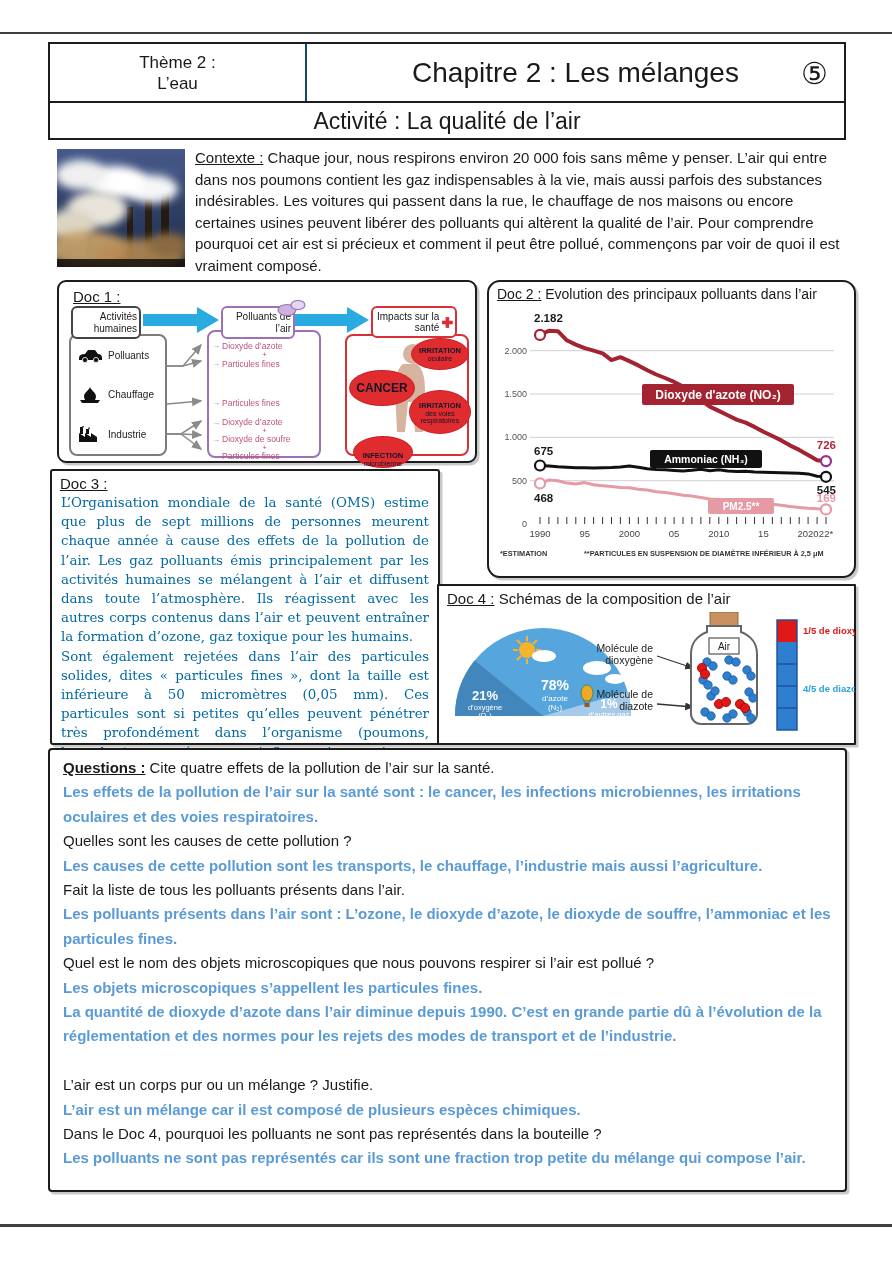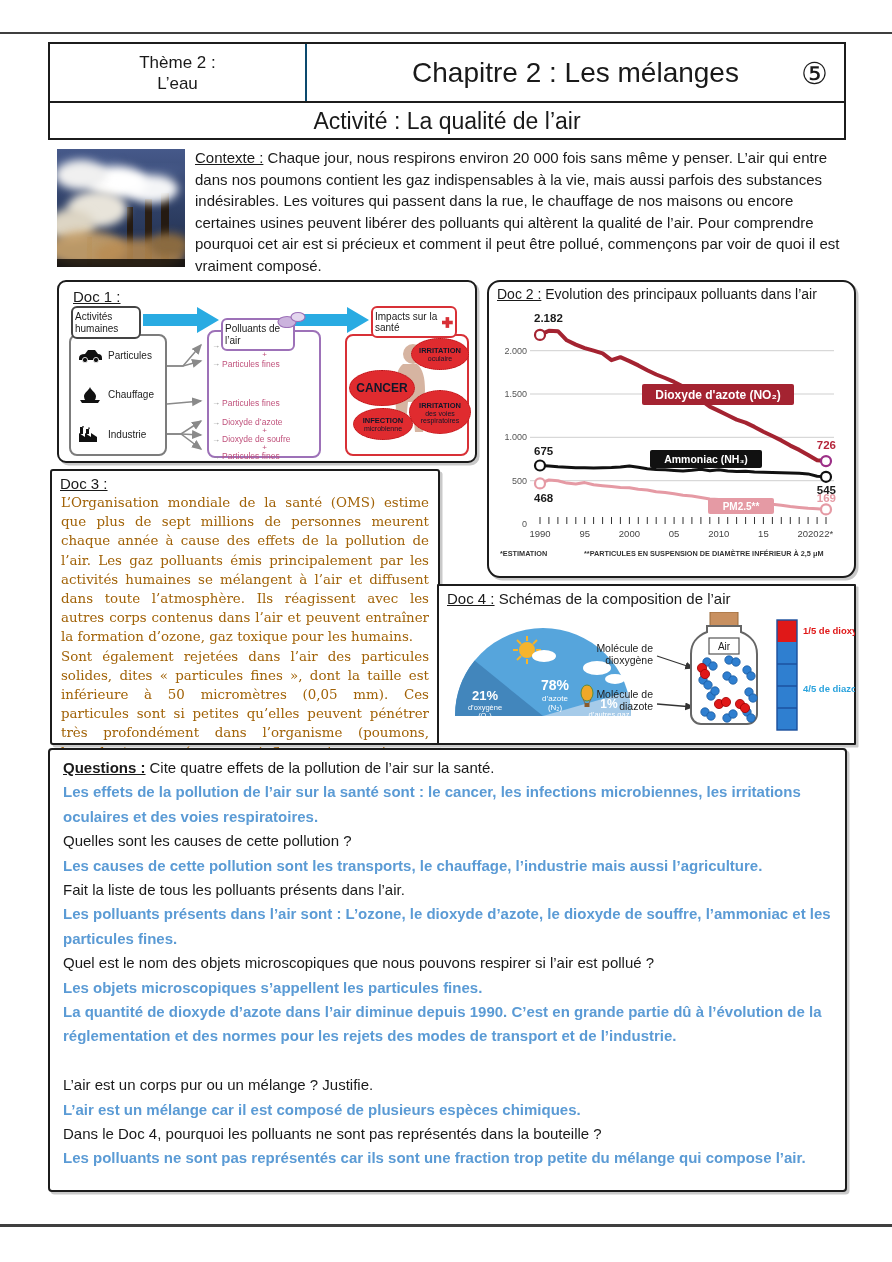--- a/index.html
+++ b/index.html
@@ -22,36 +22,36 @@
   .docbox{border:2px solid #1c1c1c;box-sizing:border-box;background:#fff;box-shadow:2.5px 2.5px 0 #c9c9c9;}
   .doc1{top:280px;left:57px;width:420px;height:183px;border-radius:9px;border-width:2.5px;}
   .doc2{top:280px;left:487px;width:369px;height:298px;border-radius:13px;}
   .doc3{top:469px;left:50px;width:390px;height:276px;border-radius:3px;}
   .doc4{top:584px;left:437px;width:419px;height:161px;border-radius:1px;}
   .qbox{top:748px;left:48px;width:799px;height:444px;border-radius:4px;padding:6px 13px;box-sizing:border-box;}
   .doc-title{font-size:15px;padding:4px 0 0 8px;}
   
   .d1wrap{position:absolute;inset:0;}
   .d1svg{position:absolute;left:0;top:0;}
-  .flowbox{position:absolute;border:2px solid #444;border-radius:6px;background:#fff;text-align:left;font-size:10px;line-height:11.5px;padding:3px 2px;box-sizing:border-box;z-index:2;}
-  .fb-poll{border-color:#9d71b8;margin-top:12px;}
+  .flowbox{position:absolute;border:2px solid #444;border-radius:6px;background:#fff;text-align:right;font-size:10px;line-height:11.5px;padding:3px 2px;box-sizing:border-box;z-index:2;}
+  .fb-poll{border-color:#9d71b8;}
   .fb-imp{border-color:#d83036;display:flex;align-items:center;justify-content:center;gap:3px;}
   .panel{position:absolute;border:2px solid #7c7c7c;border-radius:8px;background:#fff;box-sizing:border-box;}
   .panel.mid{border-color:#9d71b8;}
   .panel.imp{border-color:#d83036;border-width:2.5px;}
   .act-row{display:flex;align-items:center;gap:5px;padding-left:6px;height:33.3%;}
   .act-label{font-size:10px;color:#222;}
   .pgroup{position:absolute;left:3px;right:2px;}
   .prow{display:flex;align-items:center;height:9px;font-size:8.5px;color:#c0527c;white-space:nowrap;}
   .prow .arr{color:#8a8a8a;font-size:8px;margin-right:2px;}
   .pplus{height:9px;text-align:center;font-size:8px;color:#c0527c;line-height:9px;}
   .bubble{position:absolute;background:#e02b2f;border-radius:50%;color:#0f172a;display:flex;flex-direction:column;align-items:center;justify-content:center;text-align:center;z-index:3;border:1.5px dotted #b01418;}
   .bubble .b1{font-weight:bold;}
   
-  .doc3-body{font-family:"DejaVu Serif",serif;font-size:13.4px;line-height:19.2px;text-align:justify;padding:1px 9px 0 9px;color:#a16207;}
+  .doc3-body{font-family:"DejaVu Serif",serif;font-size:13.4px;line-height:19.2px;text-align:justify;padding:1px 9px 0 9px;color:#0369a1;}
   .doc3-body p{margin:0;}
   
   .qline{font-size:15px;line-height:24.4px;min-height:24.4px;}
   .qline.answer{color:#5b9bd5;font-weight:bold;}
   .qline.gap{height:24.4px;}
   .qlabel{font-weight:bold;text-decoration:underline;margin-right:4px;}
   svg text{font-family:"Liberation Sans",sans-serif;}
 </style>
 </head>
 <body>
@@ -143,21 +143,21 @@
       </svg>
     </div>
 
     <div class="panel" style="left:10px;top:52px;width:98px;height:122px;">
       <div class="act-row">
         <svg width="26" height="15" viewBox="0 0 26 15">
           <path d="M2 10 q0 -4 6 -4 l3 -4 h7 l3 4 q4 0 4 4 v2 h-23 z" fill="#111"></path>
           <circle cx="8" cy="12" r="2.6" fill="#111" stroke="#fff" stroke-width="0.8"></circle>
           <circle cx="19" cy="12" r="2.6" fill="#111" stroke="#fff" stroke-width="0.8"></circle>
         </svg>
-        <span class="act-label">Particules</span>
+        <span class="act-label">Polluants</span>
       </div>
       <div class="act-row">
         <svg width="26" height="16" viewBox="0 0 26 16">
           <path d="M13 0 C14.5 4 19 5.5 19 9.5 A6 6 0 0 1 7 9.5 C7 5.5 11.5 4 13 0 Z" fill="#111"></path>
           <path d="M3 13 h20 l-2 3 h-16 z" fill="#111"></path>
         </svg>
         <span class="act-label">Chauffage</span>
       </div>
       <div class="act-row">
         <svg width="26" height="17" viewBox="0 0 26 17">
@@ -218,21 +218,21 @@
       </div>
       <div class="bubble" style="left:64px;top:2px;width:56px;height:30px;">
         <span class="b1" style="font-size:7.5px;">IRRITATION</span>
         <span style="font-size:7px;">oculaire</span>
       </div>
       <div class="bubble" style="left:62px;top:54px;width:60px;height:42px;">
         <span class="b1" style="font-size:7.5px;">IRRITATION</span>
         <span style="font-size:7px;">des voies</span>
         <span style="font-size:7px;">respiratoires</span>
       </div>
-      <div class="bubble" style="left:6px;top:72px;width:58px;height:30px;">
+      <div class="bubble" style="left:6px;top:100px;width:58px;height:30px;justify-content:flex-end;">
         <span class="b1" style="font-size:7.5px;">INFECTION</span>
         <span style="font-size:7px;">microbienne</span>
       </div>
     </div>
   </div>
 </div>
 
 <div class="abs docbox doc2">
   <div class="doc-title" style="font-size:14px;">
     <span class="ulb">Doc 2 :</span><span> Evolution des principaux polluants dans l’air</span>

